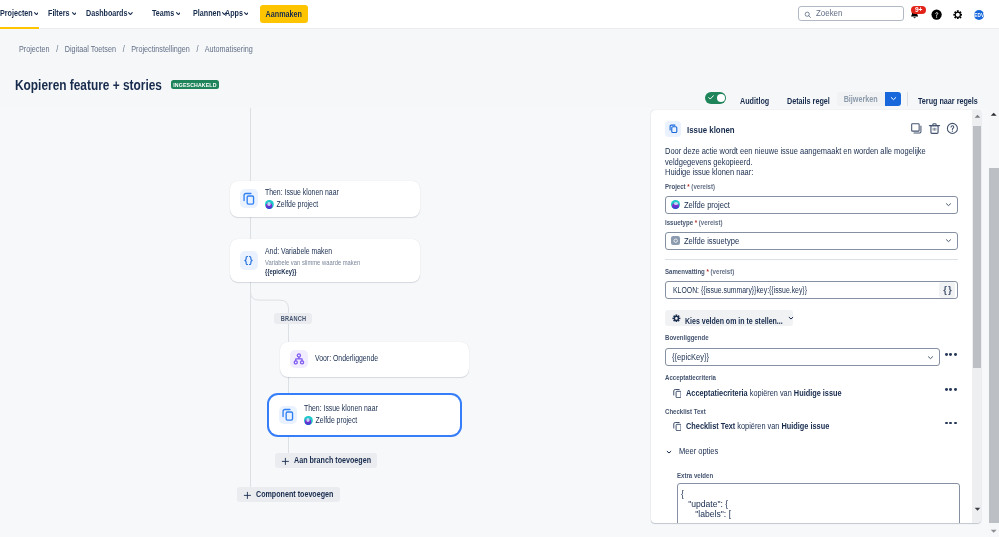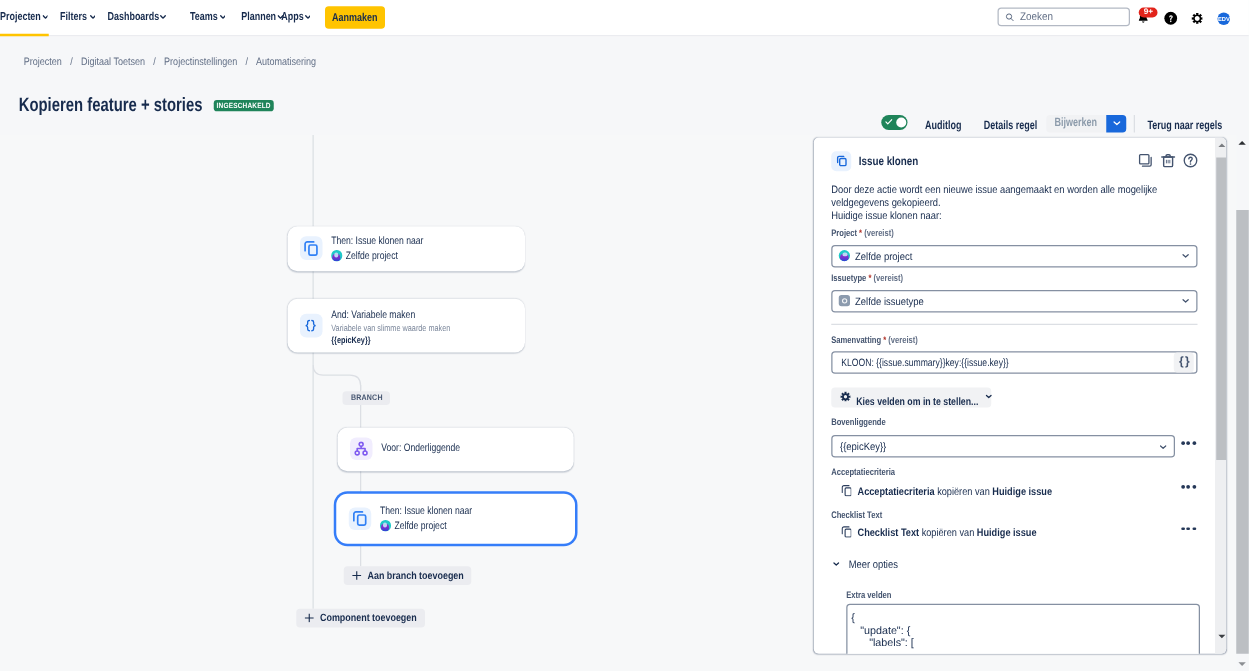--- a/index.html
+++ b/index.html
@@ -401,21 +401,21 @@
       <div class="node-title">And: Variabele maken</div>
       <div class="node-sub-sm">Variabele van slimme waarde maken</div>
       <div class="node-sub-sm"><b>{{epicKey}}</b></div>
     </div>
   </div>
 
   <div class="branch-tag" style="left:274.1px;top:205px">
       <span>BRANCH</span>
     </div>
 
-  <div class="node" style="left:270px;top:233.8px;width:189px;height:34.8px">
+  <div class="node" style="left:280px;top:233.8px;width:189px;height:34.8px">
     <div class="node-ico" style="background:#F1EDFE">
       <svg width="11.8" height="11.8" viewBox="0 0 24 24" fill="none">
           <circle cx="12" cy="5" r="3.2" stroke="#7F5AF0" stroke-width="2.6"></circle>
           <circle cx="5.6" cy="19" r="3.2" stroke="#7F5AF0" stroke-width="2.6"></circle>
           <circle cx="18.4" cy="19" r="3.2" stroke="#7F5AF0" stroke-width="2.6"></circle>
           <path d="M12 8.2v3.6M5.6 15.8v-4h12.8v4" stroke="#7F5AF0" stroke-width="2.6" stroke-linecap="round" stroke-linejoin="round"></path>
         </svg>
     </div>
     <div class="node-txt">
       <div class="node-title">Voor: Onderliggende</div>

